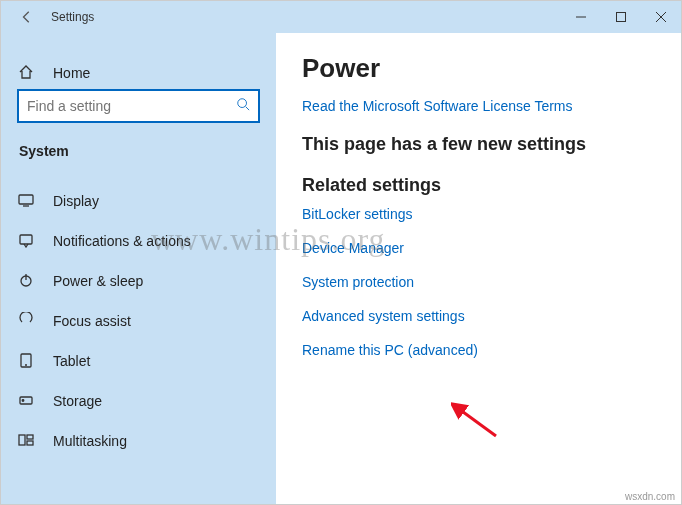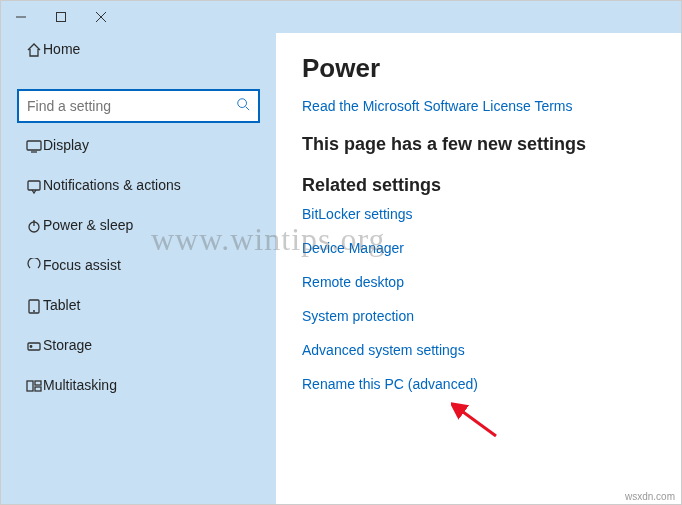--- a/index.html
+++ b/index.html
@@ -5,21 +5,21 @@
 * { margin: 0; padding: 0; box-sizing: border-box; font-family: "Segoe UI", Tahoma, sans-serif; }
 body { width: 682px; height: 505px; background: #fff; border: 1px solid #ccc; overflow: hidden; position: relative; }
 .titlebar { height: 32px; display: flex; align-items: center; justify-content: space-between; background: #c7e0f4; }
 .titlebar-left { display: flex; align-items: center; padding-left: 10px; gap: 8px; }
 .titlebar-title { font-size: 12px; color: #333; }
 .titlebar-controls { display: flex; }
 .tb-btn { width: 40px; height: 32px; display: flex; align-items: center; justify-content: center; color: #333; font-size: 13px; cursor: pointer; }
 .navback { width: 32px; height: 32px; display: flex; align-items: center; justify-content: center; color: #666; }
 .content { display: flex; height: calc(100% - 32px); }
 .sidebar { width: 275px; background: #c7e0f4; padding: 8px 0; overflow-y: auto; }
-.home-row, .nav-item { display: flex; align-items: flex-start; height: 40px; padding-left: 24px; cursor: pointer; }
+.home-row, .nav-item { display: flex; align-items: flex-end; height: 40px; padding-left: 16px; gap: 18px; cursor: pointer; }
 .nav-icon { width: 18px; height: 18px; display: flex; align-items: center; justify-content: center; color: #333; }
 .nav-icon svg { width: 16px; height: 16px; stroke: #333; fill: none; stroke-width: 1.3; }
 .nav-label { font-size: 14px; color: #222; }
 .searchbox { margin: 8px 16px 14px 16px; height: 34px; border: 2px solid #0067c0; background: #fff; display: flex; align-items: center; padding: 0 8px; }
 .searchbox input { flex: 1; border: none; outline: none; font-size: 14px; color: #1d4ed8; background: transparent; }
 .search-icon { color: #0067c0; }
 .section-header { padding: 6px 18px 10px 18px; font-size: 14px; font-weight: 600; color: #222; }
 .main { flex: 1; padding: 20px 26px; overflow-y: auto; }
 .main h1 { font-size: 26px; font-weight: 600; color: #222; margin-bottom: 14px; }
 .link { color: #0067c0; font-size: 14px; display: block; margin-bottom: 14px; cursor: pointer; }
@@ -27,20 +27,28 @@
 .bodytext { font-size: 13px; color: #666; line-height: 1.4; margin-bottom: 16px; }
 .related-links .link { margin-bottom: 18px; }
 .watermark { position: absolute; top: 220px; left: 150px; font-size: 32px; color: rgba(100,100,100,0.35); font-family: Georgia, serif; pointer-events: none; letter-spacing: 1px; }
 .arrow { position: absolute; top: 400px; left: 450px; pointer-events: none; }
 .attrib { position: absolute; bottom: 2px; right: 6px; font-size: 10px; color: #999; }
 </style>
 </head>
 <body>
 
 <div class="titlebar">
+  <div class="titlebar-left">
+    <span class="navback">
+      <svg viewBox="0 0 16 16" width="14" height="14">
+          <path d="M10 2 L4 8 L10 14" stroke="#555" fill="none" stroke-width="1.5"></path>
+        </svg>
+    </span>
+    <span class="titlebar-title">Settings</span>
+  </div>
   <div class="titlebar-controls">
     <div class="tb-btn">
         <svg width="10" height="10">
           <line x1="0" y1="5" x2="10" y2="5" stroke="#333"></line>
         </svg>
       </div>
     <div class="tb-btn">
         <svg width="10" height="10">
           <rect x="0.5" y="0.5" width="9" height="9" stroke="#333" fill="none"></rect>
         </svg>
@@ -64,20 +72,21 @@
         </span>
       <span class="nav-label">Home</span>
     </div>
     <div class="searchbox">
       <input type="text" placeholder="Find a setting" style="">
       <span class="search-icon"><svg viewBox="0 0 16 16" width="14" height="14">
             <circle cx="7" cy="7" r="5" stroke="#0067c0" fill="none"></circle>
             <line x1="11" y1="11" x2="15" y2="15" stroke="#0067c0"></line>
           </svg></span>
     </div>
+    <div class="section-header">System</div>
 
     <div class="nav-item">
       <span class="nav-icon">
           <svg viewBox="0 0 16 16">
             <rect x="1" y="3" width="14" height="9" rx="1"></rect>
             <line x1="5" y1="14" x2="11" y2="14"></line>
           </svg>
         </span>
       <span class="nav-label">Display</span>
     </div>
@@ -140,21 +149,20 @@
   <div class="main">
     <h1>Power</h1>
     <a class="link">Read the Microsoft Software License Terms</a>
 
     <div class="subhead">This page has a few new settings</div>
 
     <div class="subhead">Related settings</div>
     <div class="related-links">
       <a class="link">BitLocker settings</a>
       <a class="link">Device Manager</a>
-      <a class="link">Remote desktop</a>
       <a class="link">System protection</a>
       <a class="link">Advanced system settings</a>
       <a class="link">Rename this PC (advanced)</a>
     </div>
   </div>
 </div>
 
 <div class="watermark">www.wintips.org</div>
 
 <svg class="arrow" width="50" height="40">

